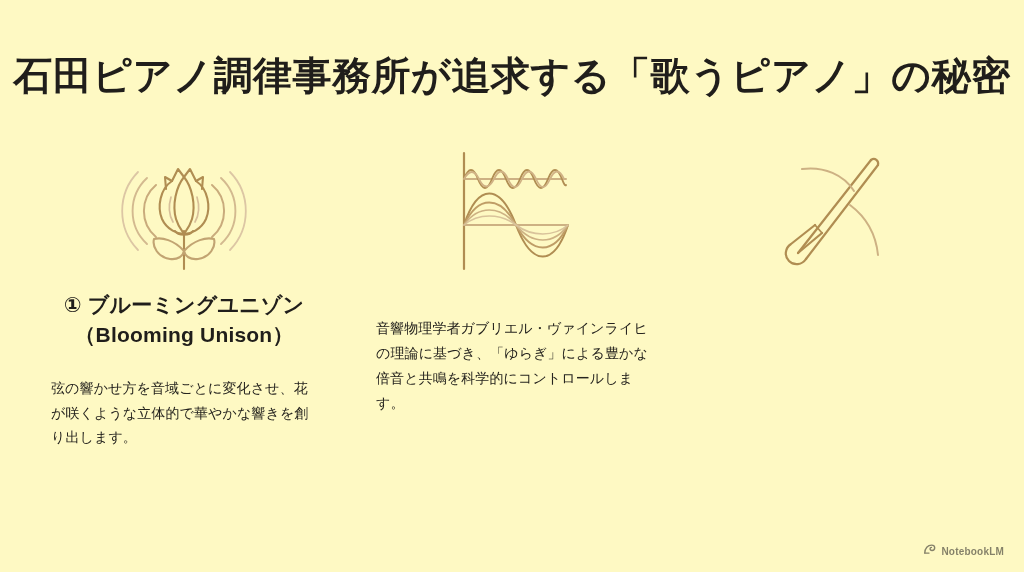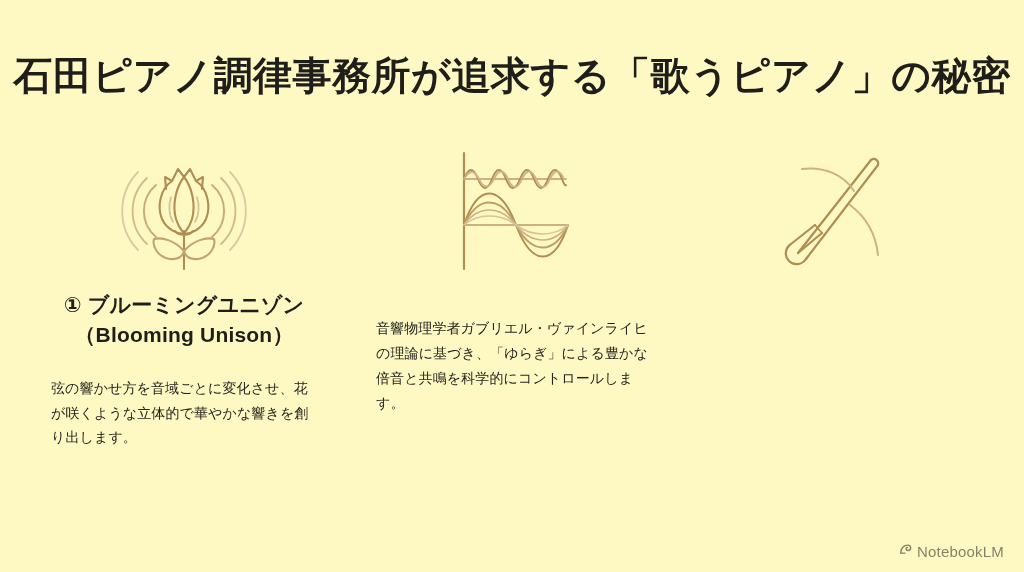--- a/index.html
+++ b/index.html
@@ -106,22 +106,22 @@
   .watermark {
     position: absolute;
     right: 20px;
     bottom: 12px;
     display: flex;
     align-items: center;
     gap: 5px;
     opacity: 0.62;
   }
   .watermark-label {
-    font-size: 15px;
-    font-weight: 400;
+    font-size: 10px;
+    font-weight: 700;
     color: #3b3832;
     letter-spacing: 0.2px;
   }
 </style>
 </head>
 <body>
 
 <div id="slide">
 
   <div class="title-wrap">

